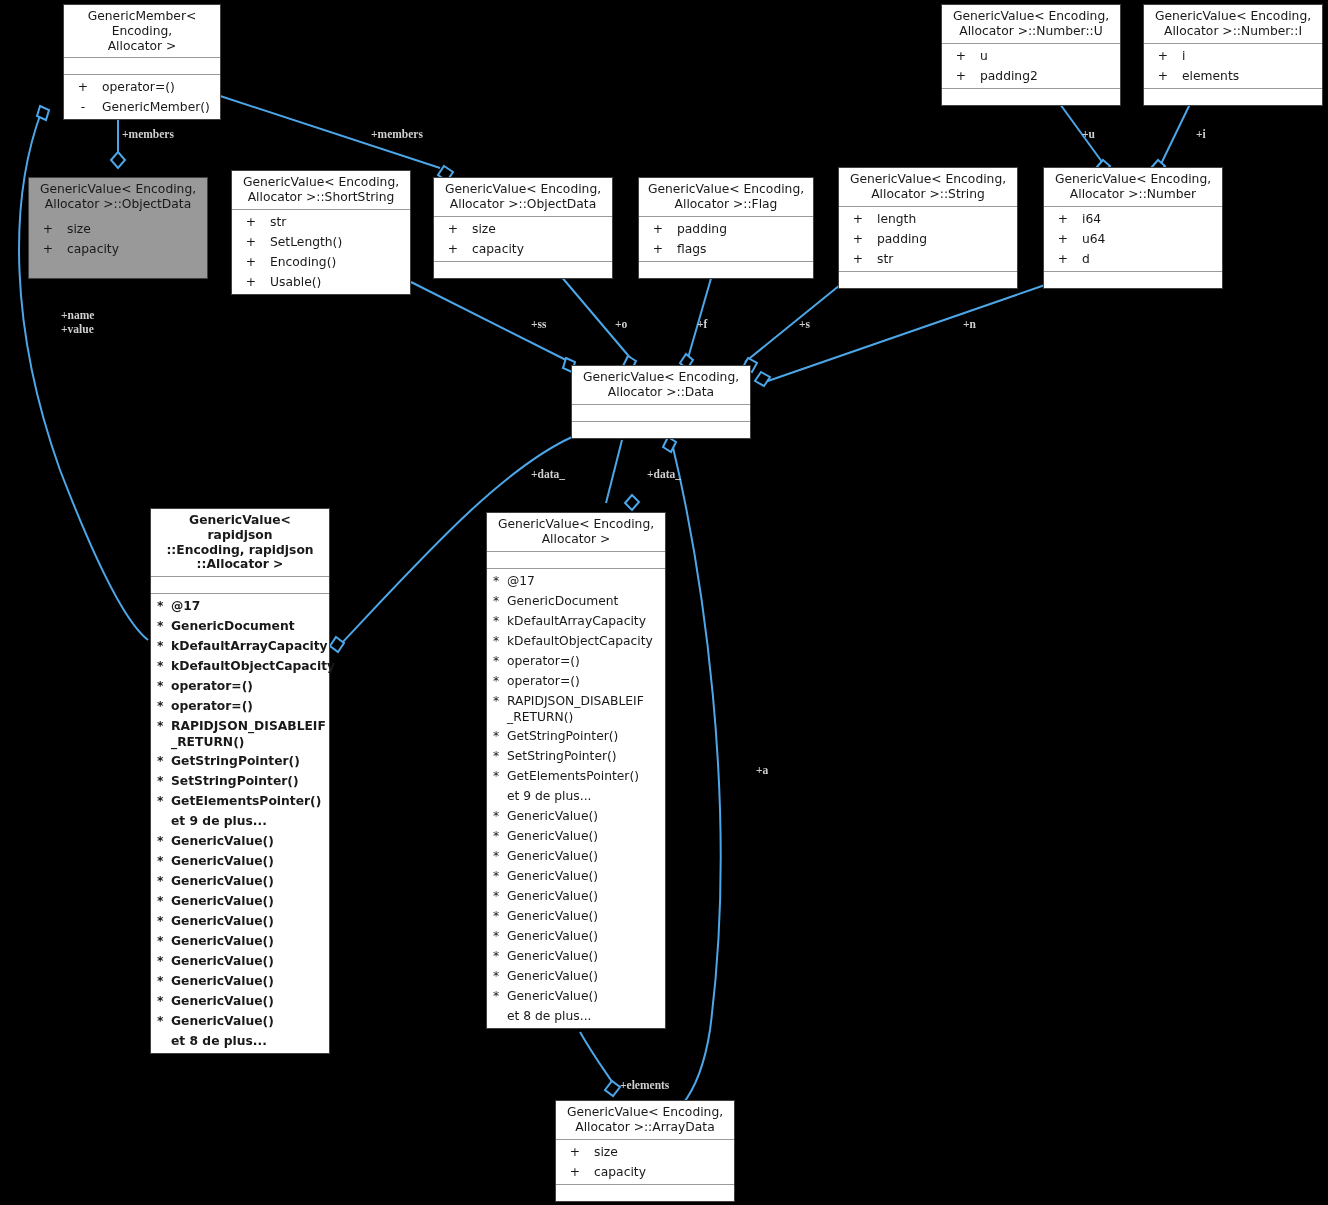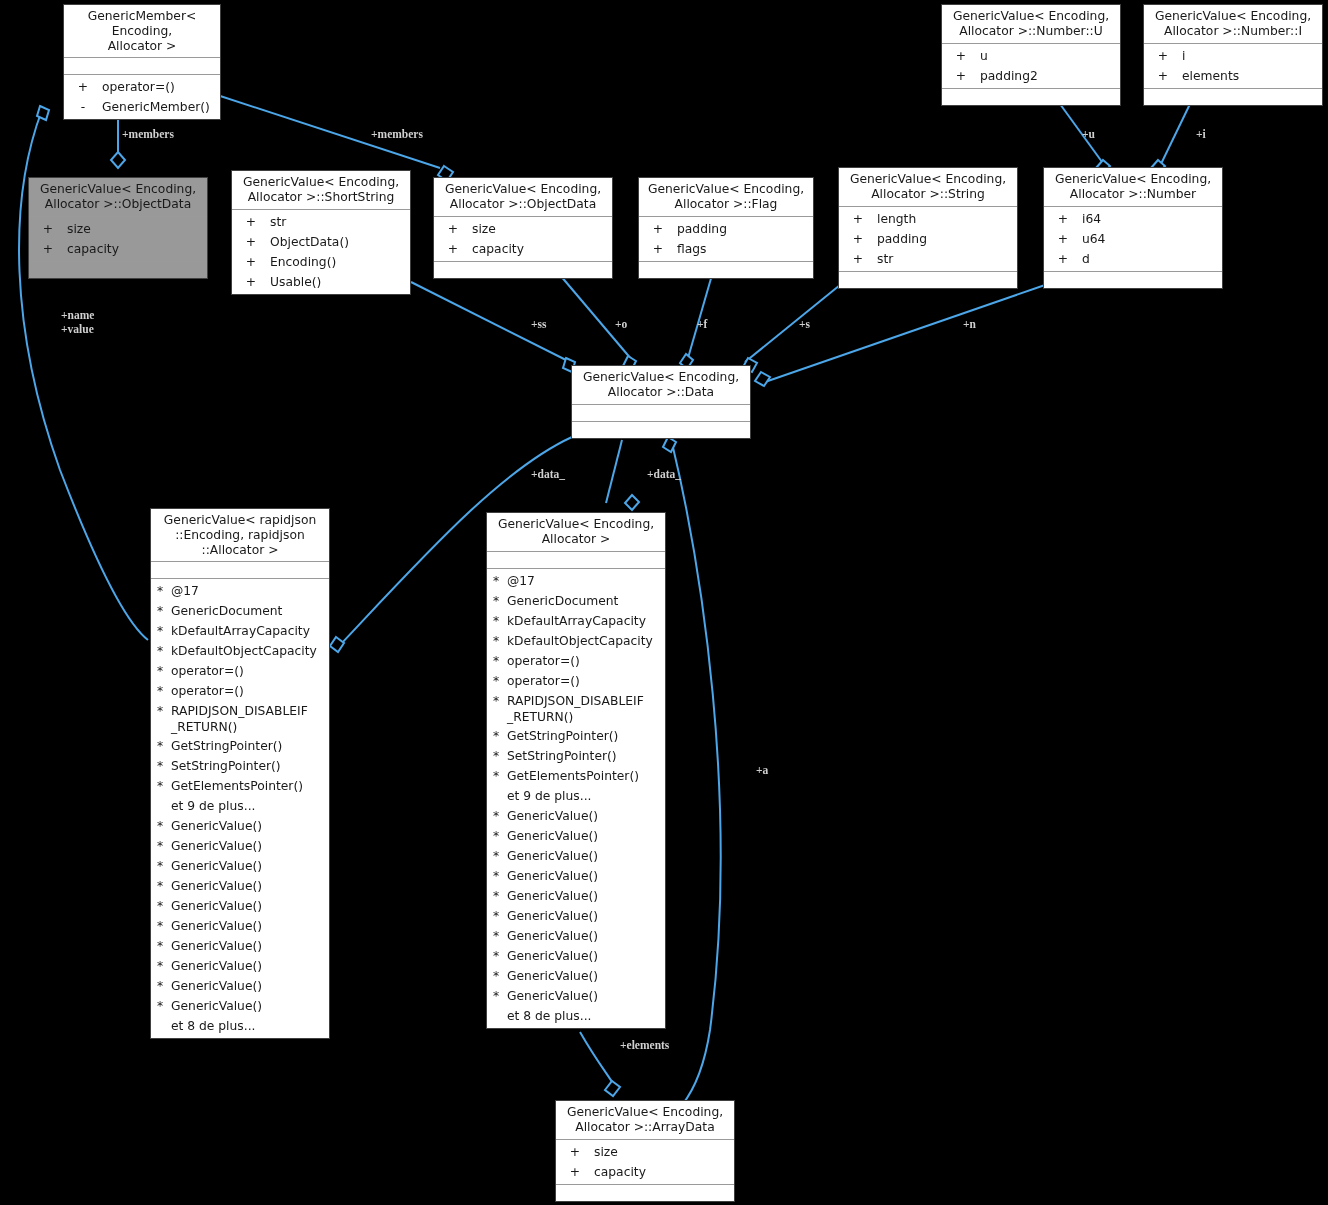--- a/index.html
+++ b/index.html
@@ -164,21 +164,21 @@
   <div class="edgelabel" style="left:1082px; top:127px;">+u</div>
   <div class="edgelabel" style="left:1196px; top:127px;">+i</div>
   <div class="edgelabel" style="left:531px; top:317px;text-align:right;">+ss</div>
   <div class="edgelabel" style="left:615px; top:317px;">+o</div>
   <div class="edgelabel" style="left:697px; top:317px;">+f</div>
   <div class="edgelabel" style="left:799px; top:317px;">+s</div>
   <div class="edgelabel" style="left:963px; top:317px;">+n</div>
   <div class="edgelabel" style="left:531px; top:467px;">+data_</div>
   <div class="edgelabel" style="left:647px; top:467px;">+data_</div>
   <div class="edgelabel" style="left:756px; top:763px;">+a</div>
-  <div class="edgelabel" style="left:620px; top:1038px;">+elements</div>
+  <div class="edgelabel" style="left:620px; top:1078px;">+elements</div>
 
   <div class="umlnode centered" style="left:22px; top:4px; width:158px;margin-left:41px;">
     <div class="nodetitle">GenericMember&lt; Encoding,
 Allocator &gt;</div>
     <div class="nodesection empty"></div>
     <div class="nodesection last">
       <div class="memberrow">
         <span class="mvis">+</span>
         <span class="mname">operator=()</span>
       </div>
@@ -208,21 +208,21 @@
   <div class="umlnode centered" style="left:231px; top:170px; width:180px;">
     <div class="nodetitle">GenericValue&lt; Encoding,
 Allocator &gt;::ShortString</div>
     <div class="nodesection last">
       <div class="memberrow">
         <span class="mvis">+</span>
         <span class="mname">str</span>
       </div>
       <div class="memberrow">
         <span class="mvis">+</span>
-        <span class="mname">ObjectData()</span>
+        <span class="mname">SetLength()</span>
       </div>
       <div class="memberrow">
         <span class="mvis">+</span>
         <span class="mname">Encoding()</span>
       </div>
       <div class="memberrow">
         <span class="mvis">+</span>
         <span class="mname">Usable()</span>
       </div>
     </div>
@@ -332,21 +332,21 @@
     <div class="nodesection empty last"></div>
   </div>
 
   <div class="umlnode centered" style="left:571px; top:365px; width:180px;">
     <div class="nodetitle">GenericValue&lt; Encoding,
 Allocator &gt;::Data</div>
     <div class="nodesection empty"></div>
     <div class="nodesection empty last"></div>
   </div>
 
-  <div class="umlnode listbox" style="left:150px; top:508px; width:180px;">
+  <div class="umlnode listbox" style="left:150px; top:508px; width:180px;font-weight:bold;">
     <div class="nodetitle">GenericValue&lt; rapidjson
 ::Encoding, rapidjson
 ::Allocator &gt;</div>
     <div class="nodesection empty"></div>
     <div class="nodesection last">
       <div class="memberrow">
           <span class="mvis">*</span>
           <span class="mname">@17</span>
         </div>
       <div class="memberrow">

